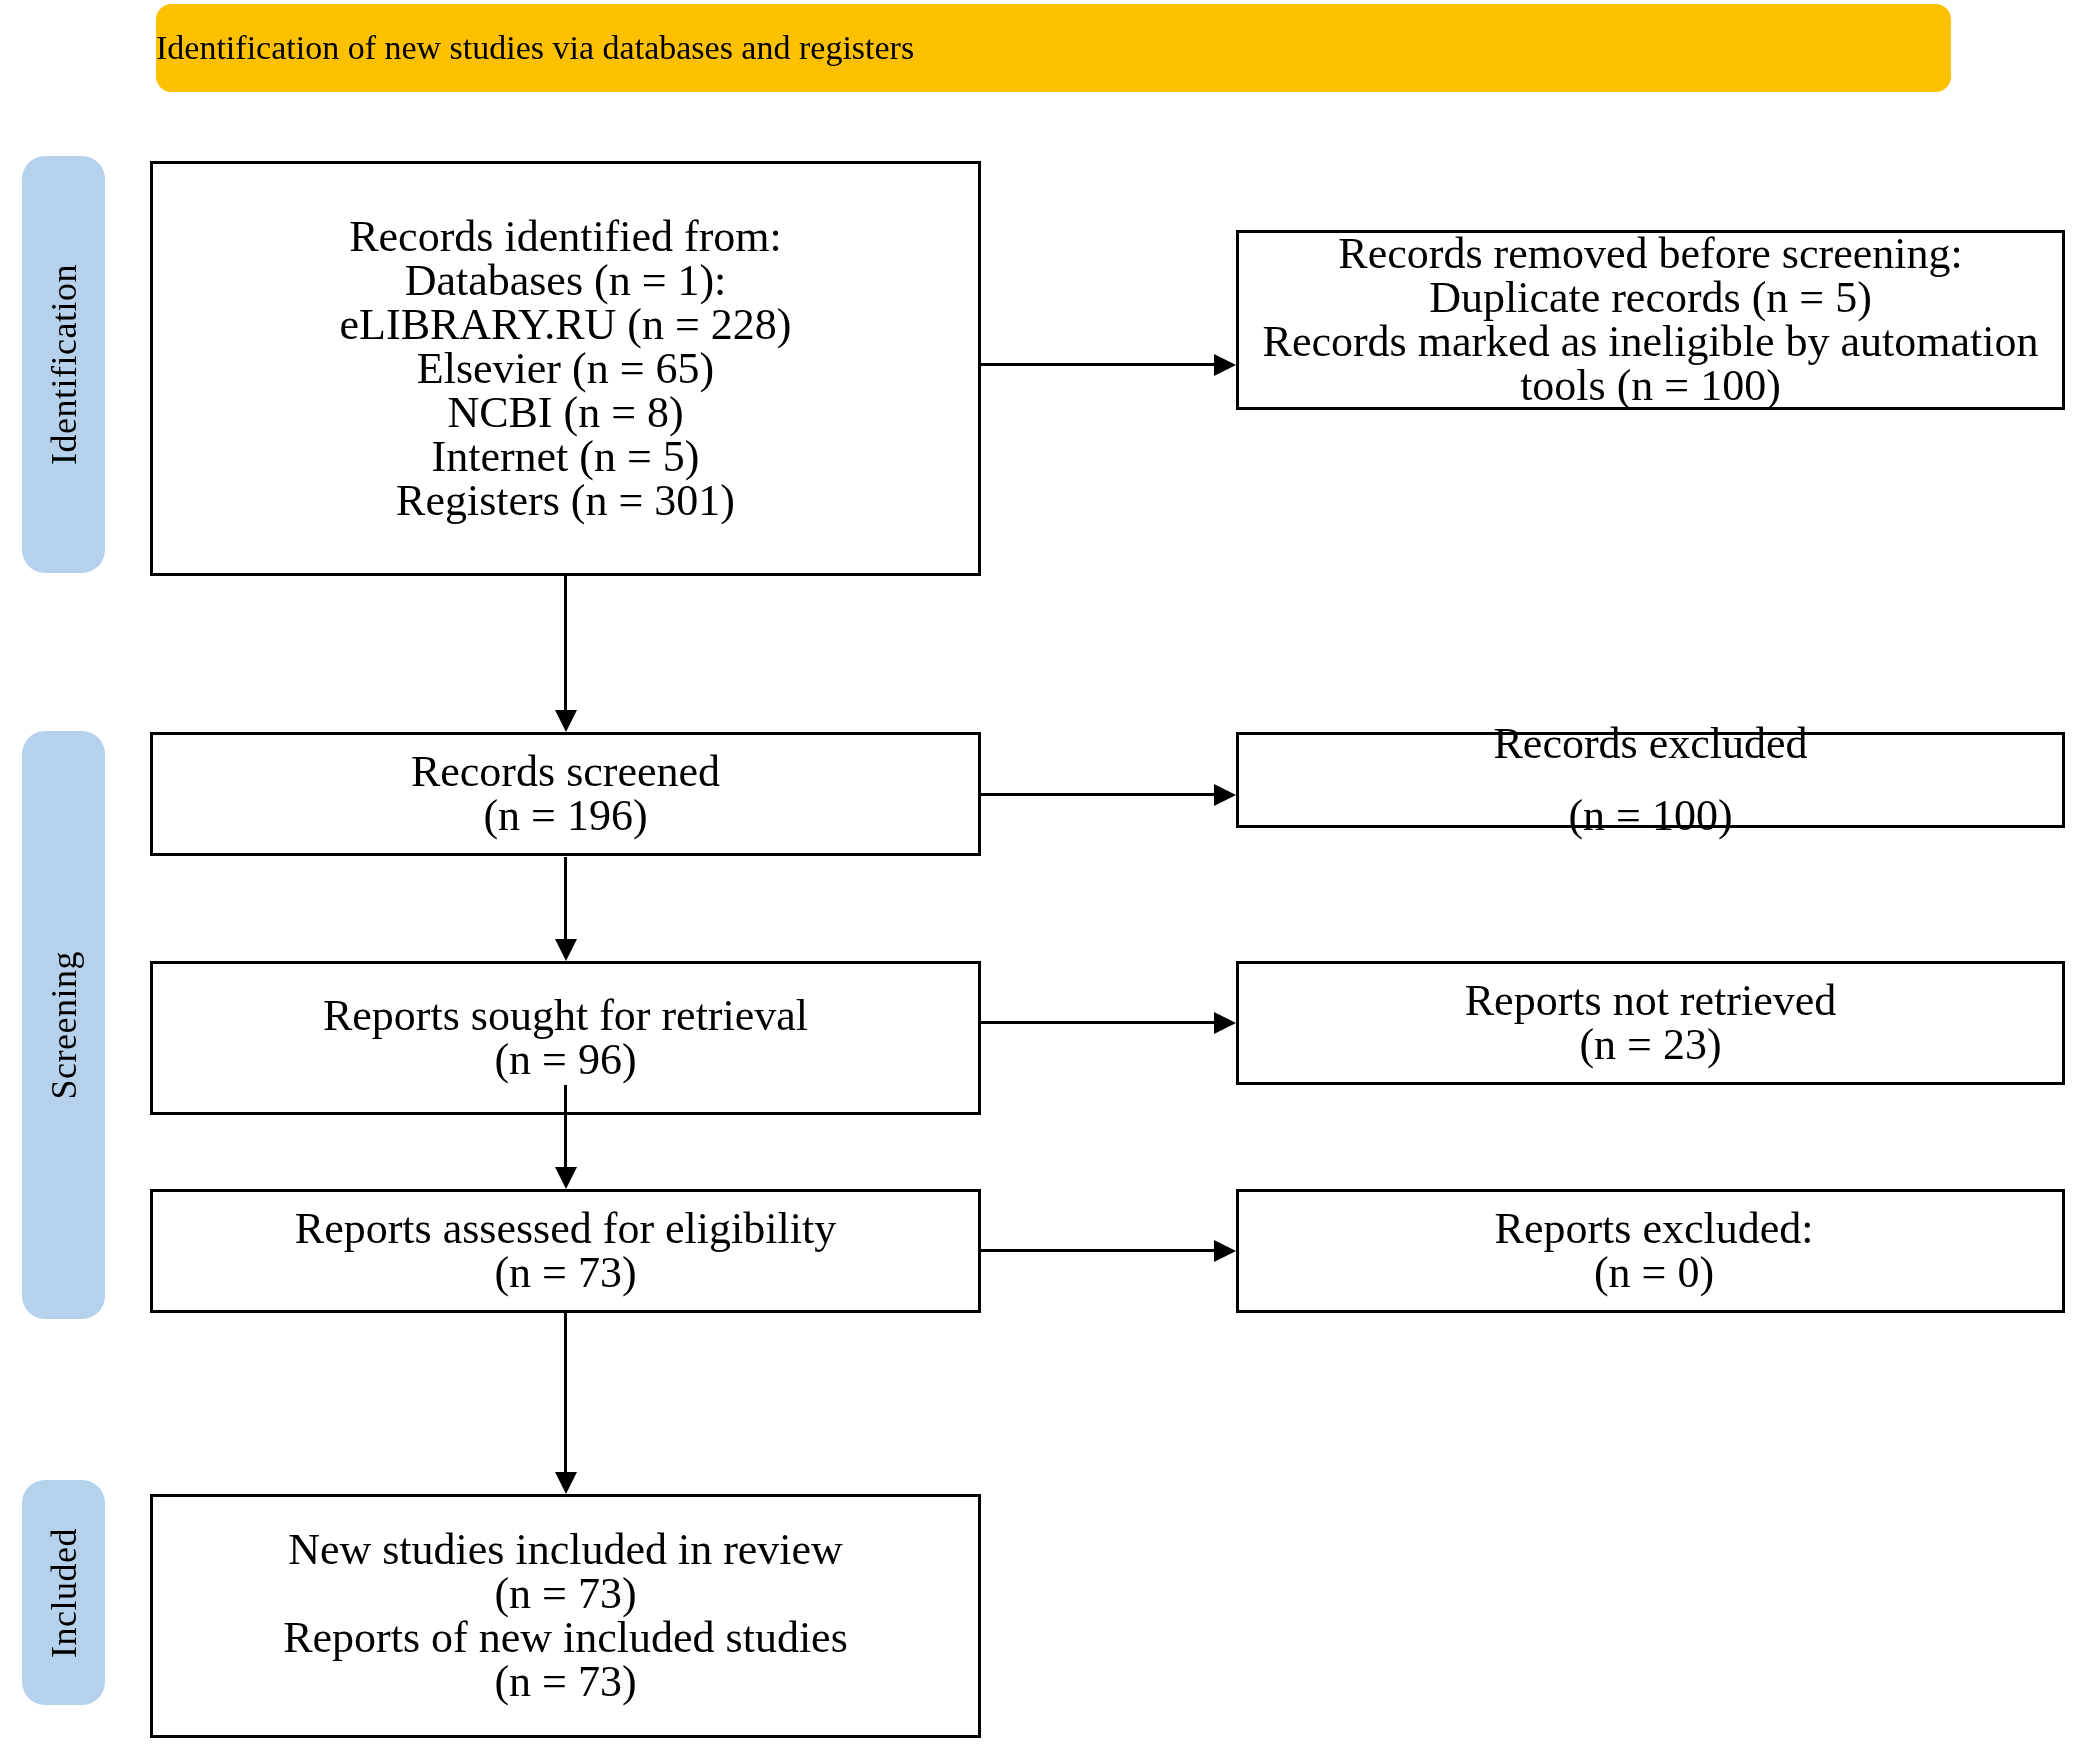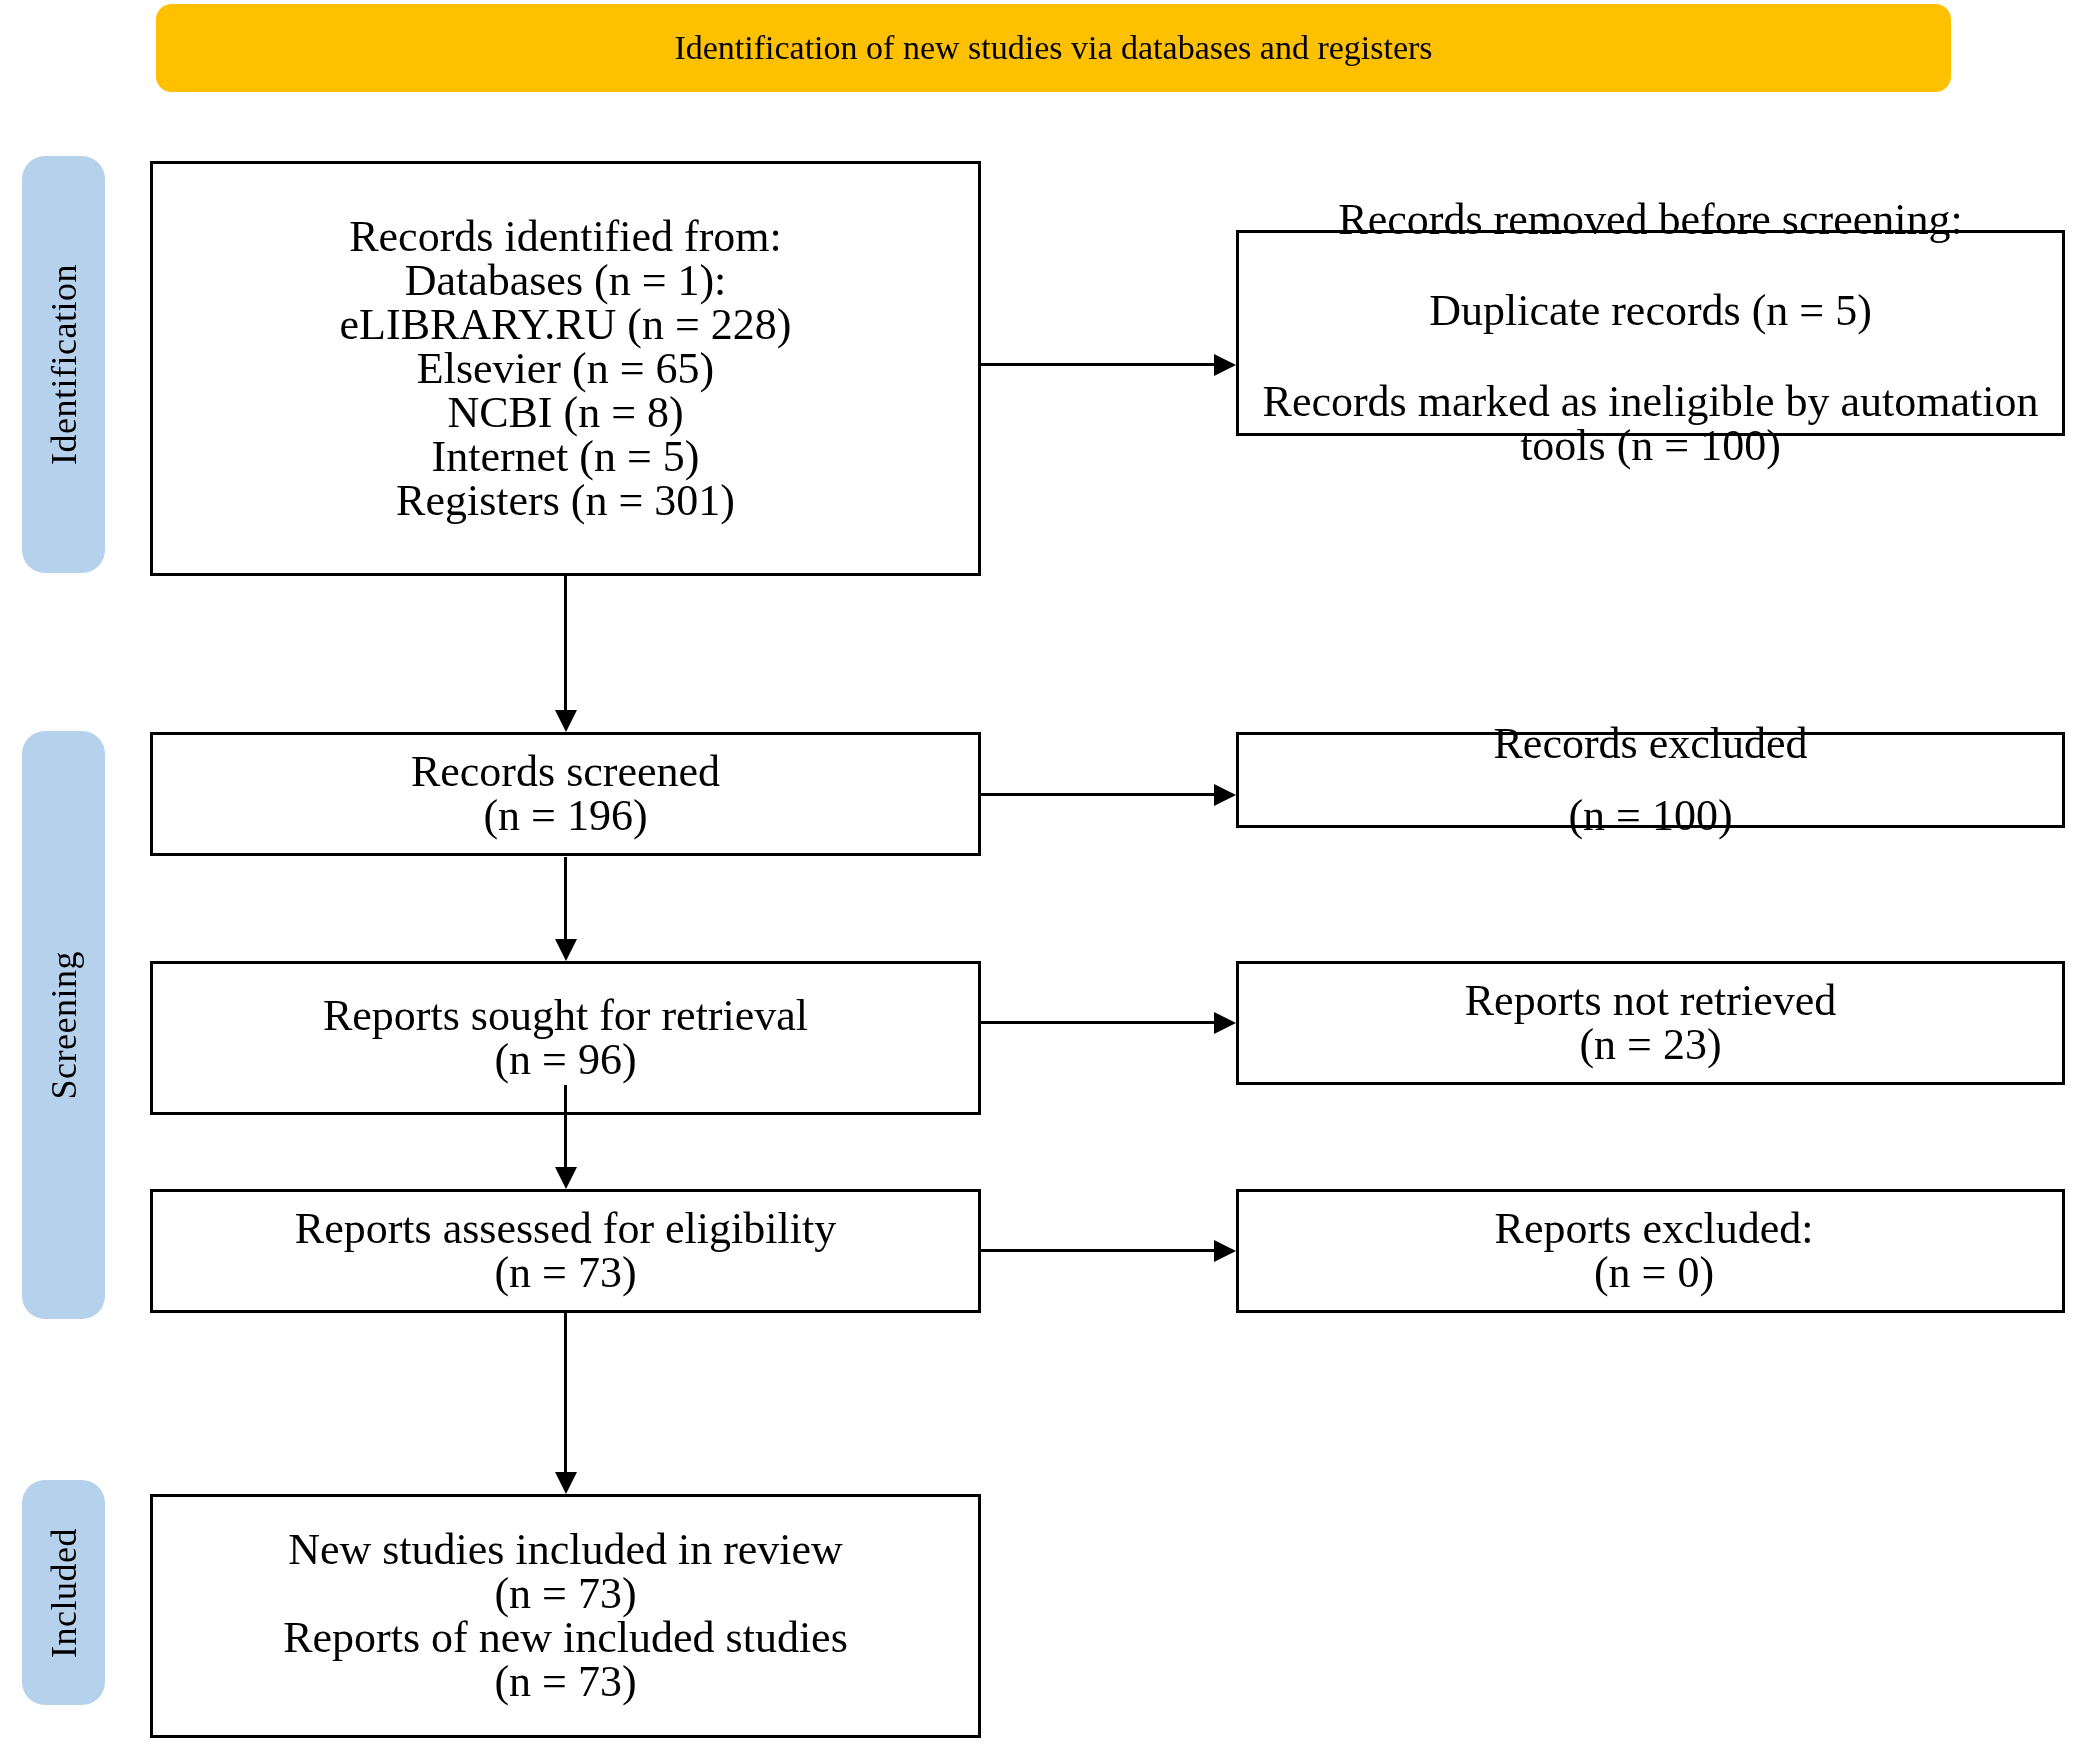--- a/index.html
+++ b/index.html
@@ -10,21 +10,21 @@
     background: #ffffff;
     font-family: "Liberation Serif", "DejaVu Serif", serif;
     color: #000000;
   }
   .hdr {
     position: absolute;
     left: 156px; top: 4.1px;
     width: 1795px; height: 88px;
     background: var(--header-bg, #FDC101);
     border-radius: 15.6px;
-    display: flex; align-items: center; justify-content: center;
+    display: flex; align-items: center; justify-content: flex-start;
     font-size: 34px;
   }
   .stage {
     position: absolute;
     left: 22px; width: 83px;
     background: var(--stage-bg, #B5D1EC);
     border-radius: 23px;
     display: flex; align-items: center; justify-content: center;
   }
   .stage span {
@@ -117,21 +117,21 @@
     <div>(n = 73)</div>
   </div>
 
   <div class="box col-left" style="top:1494px; height:244px;">
     <div>New studies included in review</div>
     <div>(n = 73)</div>
     <div>Reports of new included studies</div>
     <div>(n = 73)</div>
   </div>
 
-  <div class="box col-right" style="top:230px; height:206px;gap:47px;">
+  <div class="box col-right" style="top:230px; height:180px;">
     <div>Records removed before screening:</div>
     <div>Duplicate records (n = 5)</div>
     <div>Records marked as ineligible by automation tools (n = 100)</div>
   </div>
 
   <div class="box col-right" style="top:732px; height:96px;gap:28px;">
     <div>Records excluded</div>
     <div>(n = 100)</div>
   </div>
 

